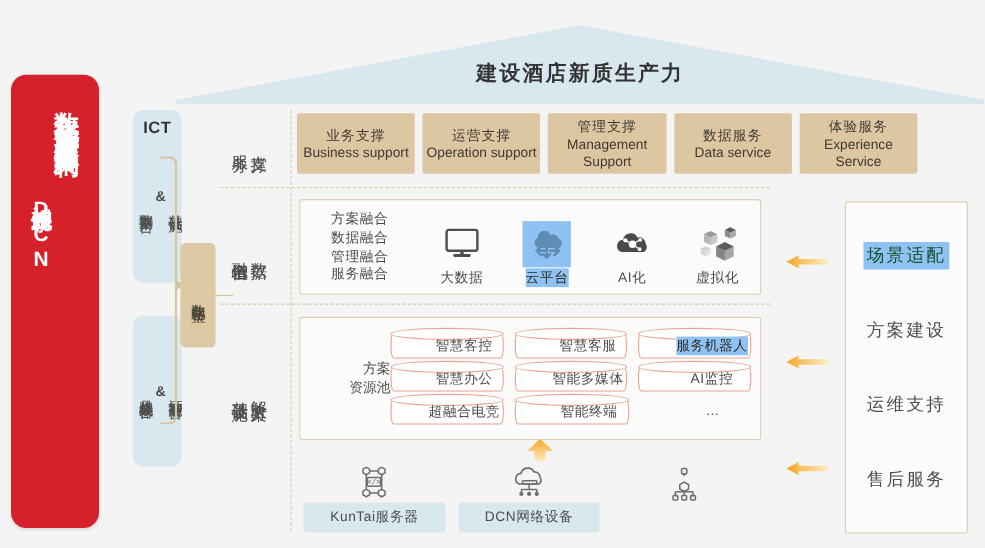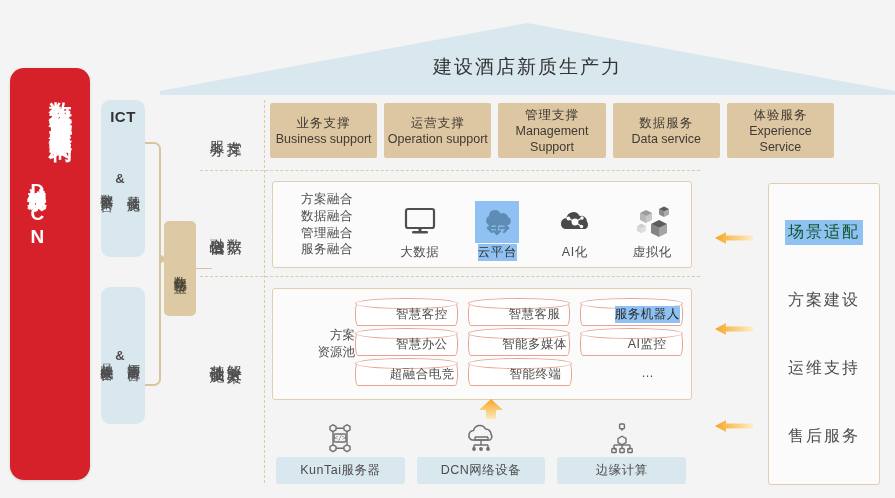--- a/index.html
+++ b/index.html
@@ -29,22 +29,22 @@
     margin-top:16px;letter-spacing:3px;
   }
   .title-sub{
     color:#ffffff;font-size:19px;font-weight:700;
     margin-top:104px;margin-right:2px;letter-spacing:2px;
   }
 
   
   .cap-box{
     position:absolute;background:#d9e7ee;border-radius:9px;
-    display:flex;flex-direction:row-reverse;justify-content:space-between;align-items:center;
-    padding:6px 4px;box-sizing:border-box;
+    display:flex;flex-direction:row-reverse;justify-content:flex-end;align-items:center;
+    padding:6px 4px;box-sizing:border-box;margin-left:20px;
   }
   #cap-ict{left:101px;top:100px;width:44px;height:157px;}
   #cap-hotel{left:101px;top:287px;width:44px;height:137px;}
   .cap-line{
     writing-mode:vertical-rl;text-orientation:upright;
     font-size:13px;color:#4d4d4d;line-height:1.18;letter-spacing:1px;
   }
   .cap-amp{
     writing-mode:horizontal-tb;font-size:13px;font-weight:700;color:#4d4d4d;
     align-self:center;padding:0 1px;
@@ -76,21 +76,21 @@
   .dx-line-l{position:absolute;left:196px;top:268px;width:16px;height:1px;background:#d8c49d;}
 
   
   .roof{
     position:absolute;left:160px;top:23px;width:735px;height:72px;
   }
   .roof svg{display:block;}
   .roof-title{
     position:absolute;left:0;top:0;width:735px;height:72px;
     display:flex;align-items:center;justify-content:center;
-    font-size:19px;color:#333;letter-spacing:2px;padding-top:16px;box-sizing:border-box;
+    font-size:19px;color:#333;letter-spacing:2px;padding-top:16px;box-sizing:border-box;font-weight:bold;
   }
 
   
   .row-label{
     position:absolute;display:flex;flex-direction:row-reverse;
     justify-content:center;align-items:center;
   }
   .row-label .vcol{font-size:15px;color:#4d4d4d;line-height:1.15;letter-spacing:1px;}
   #rl-support{left:200px;top:104px;width:52px;height:52px;}
   #rl-fusion{left:200px;top:192px;width:52px;height:72px;}
@@ -430,21 +430,20 @@
             <path d="M17 6.8v4" stroke-dasharray="2 2"></path>
             <path d="M13 16.5l4-2.3 4 2.3v4l-4 2.3-4-2.3z"></path>
             <path d="M17 23v4M9 23v4M25 23v4M9 27h2M25 27h-2"></path>
             <path d="M9 23h16"></path>
             <rect x="14.8" y="26.5" width="4.4" height="4" rx=".8"></rect>
             <rect x="6.8" y="26.5" width="4.4" height="4" rx=".8"></rect>
             <rect x="22.8" y="26.5" width="4.4" height="4" rx=".8"></rect>
           </g>
         </svg>
       </div>
-      <div class="infra-cap">边缘计算</div>
     </div>
   </div>
 
   <div class="left-arrow" id="la1">
     <svg width="40" height="16" viewBox="0 0 40 16">
       <defs>
           <linearGradient id="lg1" x1="1" y1="0" x2="0" y2="0">
         <stop offset="0" stop-color="#fdeec7"></stop>
             <stop offset="1" stop-color="#f5a623"></stop>
           </linearGradient>

